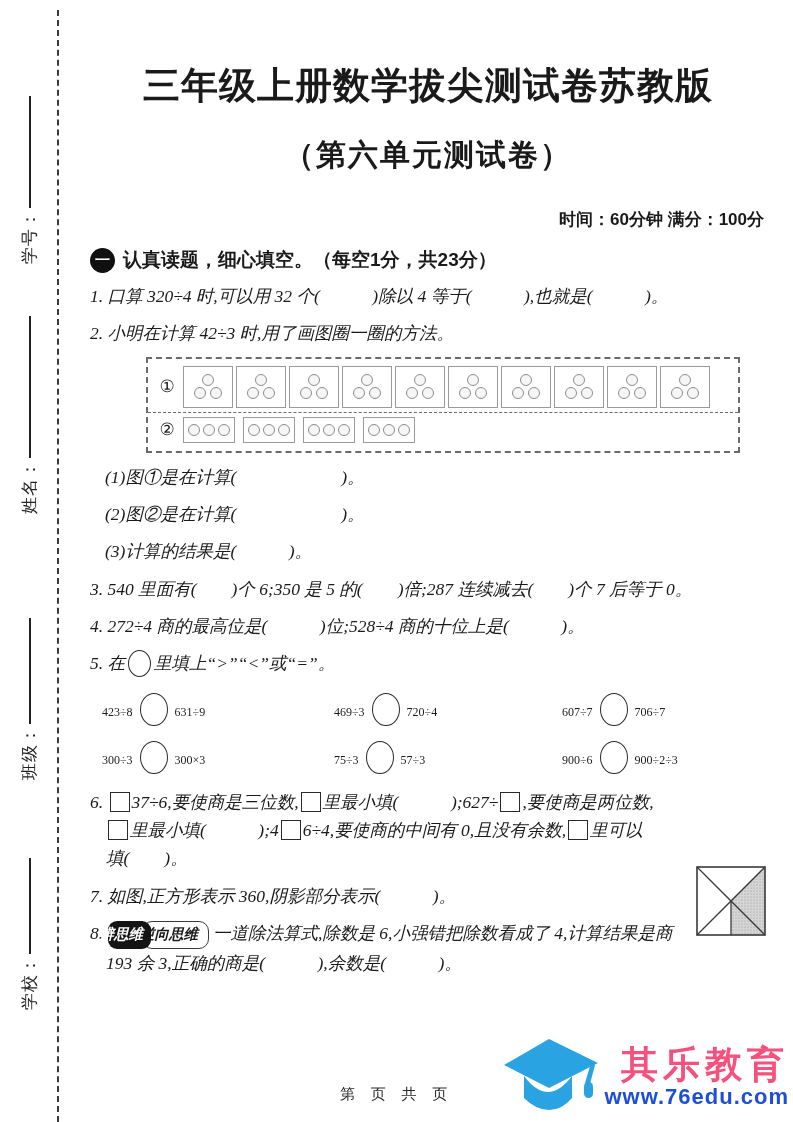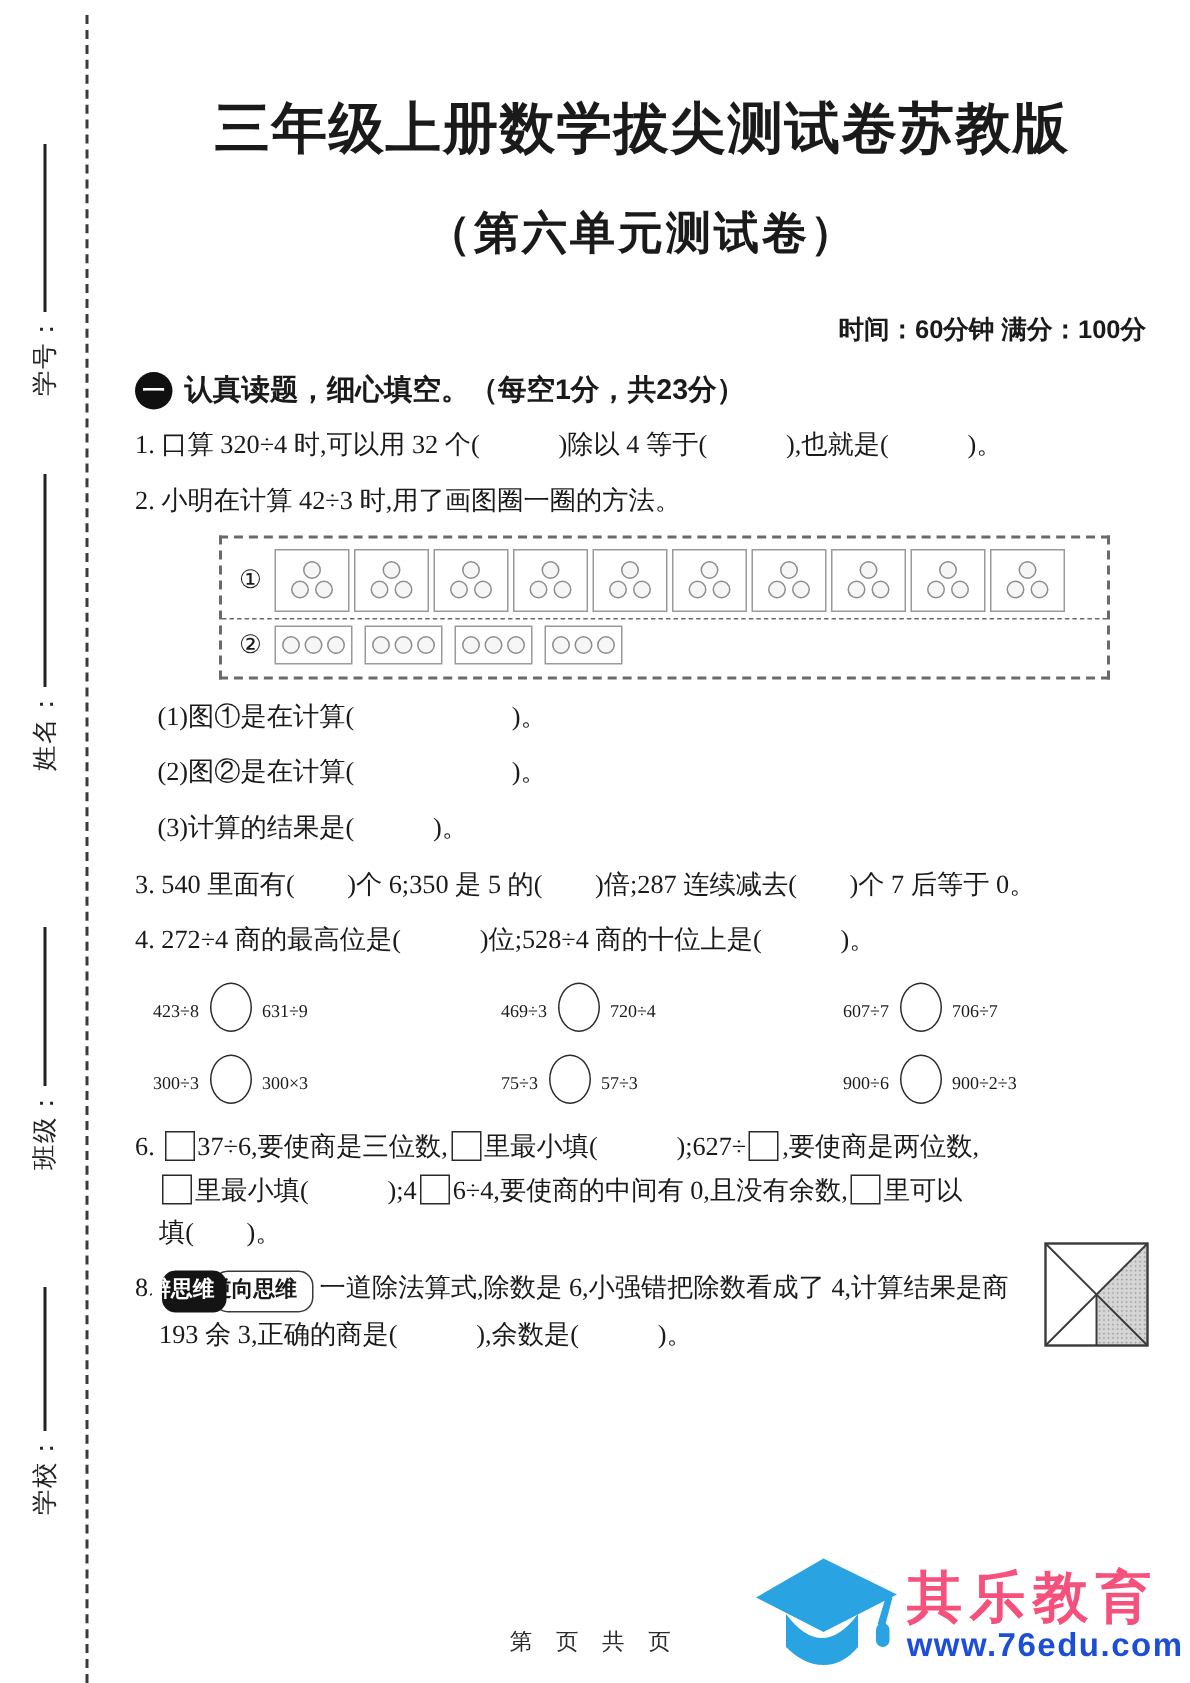--- a/index.html
+++ b/index.html
@@ -42,21 +42,21 @@
   table.score td.c0 { width:110px; }
 
   .section-head { margin-top:16px; display:flex; align-items:center; gap:8px; }
   .sec-icon {
     width:25px; height:25px; border-radius:50%; background:#101010; color:#fff;
     display:inline-flex; align-items:center; justify-content:center;
     font-size:15px; font-weight:bold; flex:0 0 auto;
   }
   .sec-title { font-size:19px; font-weight:bold; }
 
-  .q { font-size:17.5px; line-height:1.62; margin-top:9px; }
+  .q { font-size:17.5px; line-height:1.62; margin-top:9px;font-style:italic; }
   .q-sub { padding-left:15px; }
 
   
   .diagram {
     margin:9px 0 10px 56px; width:594px;
     border:2px dashed #6a6a6a; padding:4px 8px 5px 8px;
   }
   .dia-row { display:flex; align-items:center; gap:5px; padding:3px 0; }
   .dia-div { border-top:1.5px dashed #6a6a6a; margin:1px -8px; }
   .dia-label { font-size:17px; width:22px; flex:0 0 auto; text-align:center; }
@@ -90,21 +90,21 @@
     font-size:14.5px; font-weight:bold; padding:1px 10px 1px 13px;
     border-radius:10px; margin-left:-9px; margin-right:4px;
   }
 
   
   .page-footer {
     position:absolute; bottom:18px; left:0; width:100%;
     text-align:center; font-size:15px; letter-spacing:6px; color:#2a2a2a;
   }
   .brand { position:absolute; right:4px; bottom:2px; display:flex; align-items:center; }
-  .brand-text { text-align:left; }
+  .brand-text { text-align:right; }
   .brand-name {
     font-family:"Liberation Sans","DejaVu Sans",sans-serif;
     font-size:37px; font-weight:bold; letter-spacing:5px; line-height:1.05;
   }
   .brand-url {
     font-family:"Liberation Sans","DejaVu Sans",sans-serif;
     font-size:22px; font-weight:bold; letter-spacing:1px;
   }
 </style>
 </head>
@@ -249,20 +249,23 @@
     </div>
   </div>
 
   <div class="q q-sub">(1)图①是在计算(　　　　　　)。</div>
   <div class="q q-sub">(2)图②是在计算(　　　　　　)。</div>
   <div class="q q-sub">(3)计算的结果是(　　　)。</div>
 
   <div class="q">3. 540 里面有(　　)个 6;350 是 5 的(　　)倍;287 连续减去(　　)个 7 后等于 0。</div>
   <div class="q">4. 272÷4 商的最高位是(　　　)位;528÷4 商的十位上是(　　　)。</div>
 
+  <div class="q">
+    <span>5. 在</span><i class="oval small"></i><span>里填上“&gt;”“&lt;”或“=”。</span>
+  </div>
 
   <div class="q5row" style="padding-left:12px">
     <span class="cmp w1"><span>423÷8</span><i class="oval"></i><span>631÷9</span></span>
     <span class="cmp w2"><span>469÷3</span><i class="oval"></i><span>720÷4</span></span>
     <span class="cmp"><span>607÷7</span><i class="oval"></i><span>706÷7</span></span>
   </div>
   <div class="q5row" style="padding-left:12px">
     <span class="cmp w1"><span>300÷3</span><i class="oval"></i><span>300×3</span></span>
     <span class="cmp w2"><span>75÷3</span><i class="oval"></i><span>57÷3</span></span>
     <span class="cmp"><span>900÷6</span><i class="oval"></i><span>900÷2÷3</span></span>
@@ -279,20 +282,21 @@
           <circle cx="1" cy="1" r="0.55" fill="#8f8f8f"></circle>
         </pattern>
       </defs>
       <polygon points="69,1 35,35 35,69 69,69" fill="url(#dots)" stroke="none"></polygon>
       <rect x="1" y="1" width="68" height="68" fill="none" stroke="#3a3a3a" stroke-width="1.6"></rect>
       <line x1="1" y1="1" x2="69" y2="69" stroke="#3a3a3a" stroke-width="1.3"></line>
       <line x1="69" y1="1" x2="1" y2="69" stroke="#3a3a3a" stroke-width="1.3"></line>
       <line x1="35" y1="35" x2="35" y2="69" stroke="#3a3a3a" stroke-width="1.3"></line>
     </svg>
 
+    <div class="q">7. 如图,正方形表示 360,阴影部分表示(　　　)。</div>
 
     <div class="q hang">
       <span>8.</span>
       <span class="badge-solid">辨思维</span><span class="badge-outline">逆向思维</span><span>一道除法算式,除数是 6,小强错把除数看成了 4,计算结果是商</span>
       <br>
       <span>193 余 3,正确的商是(　　　),余数是(　　　)。</span>
     </div>
 
   </div>
 </div>

